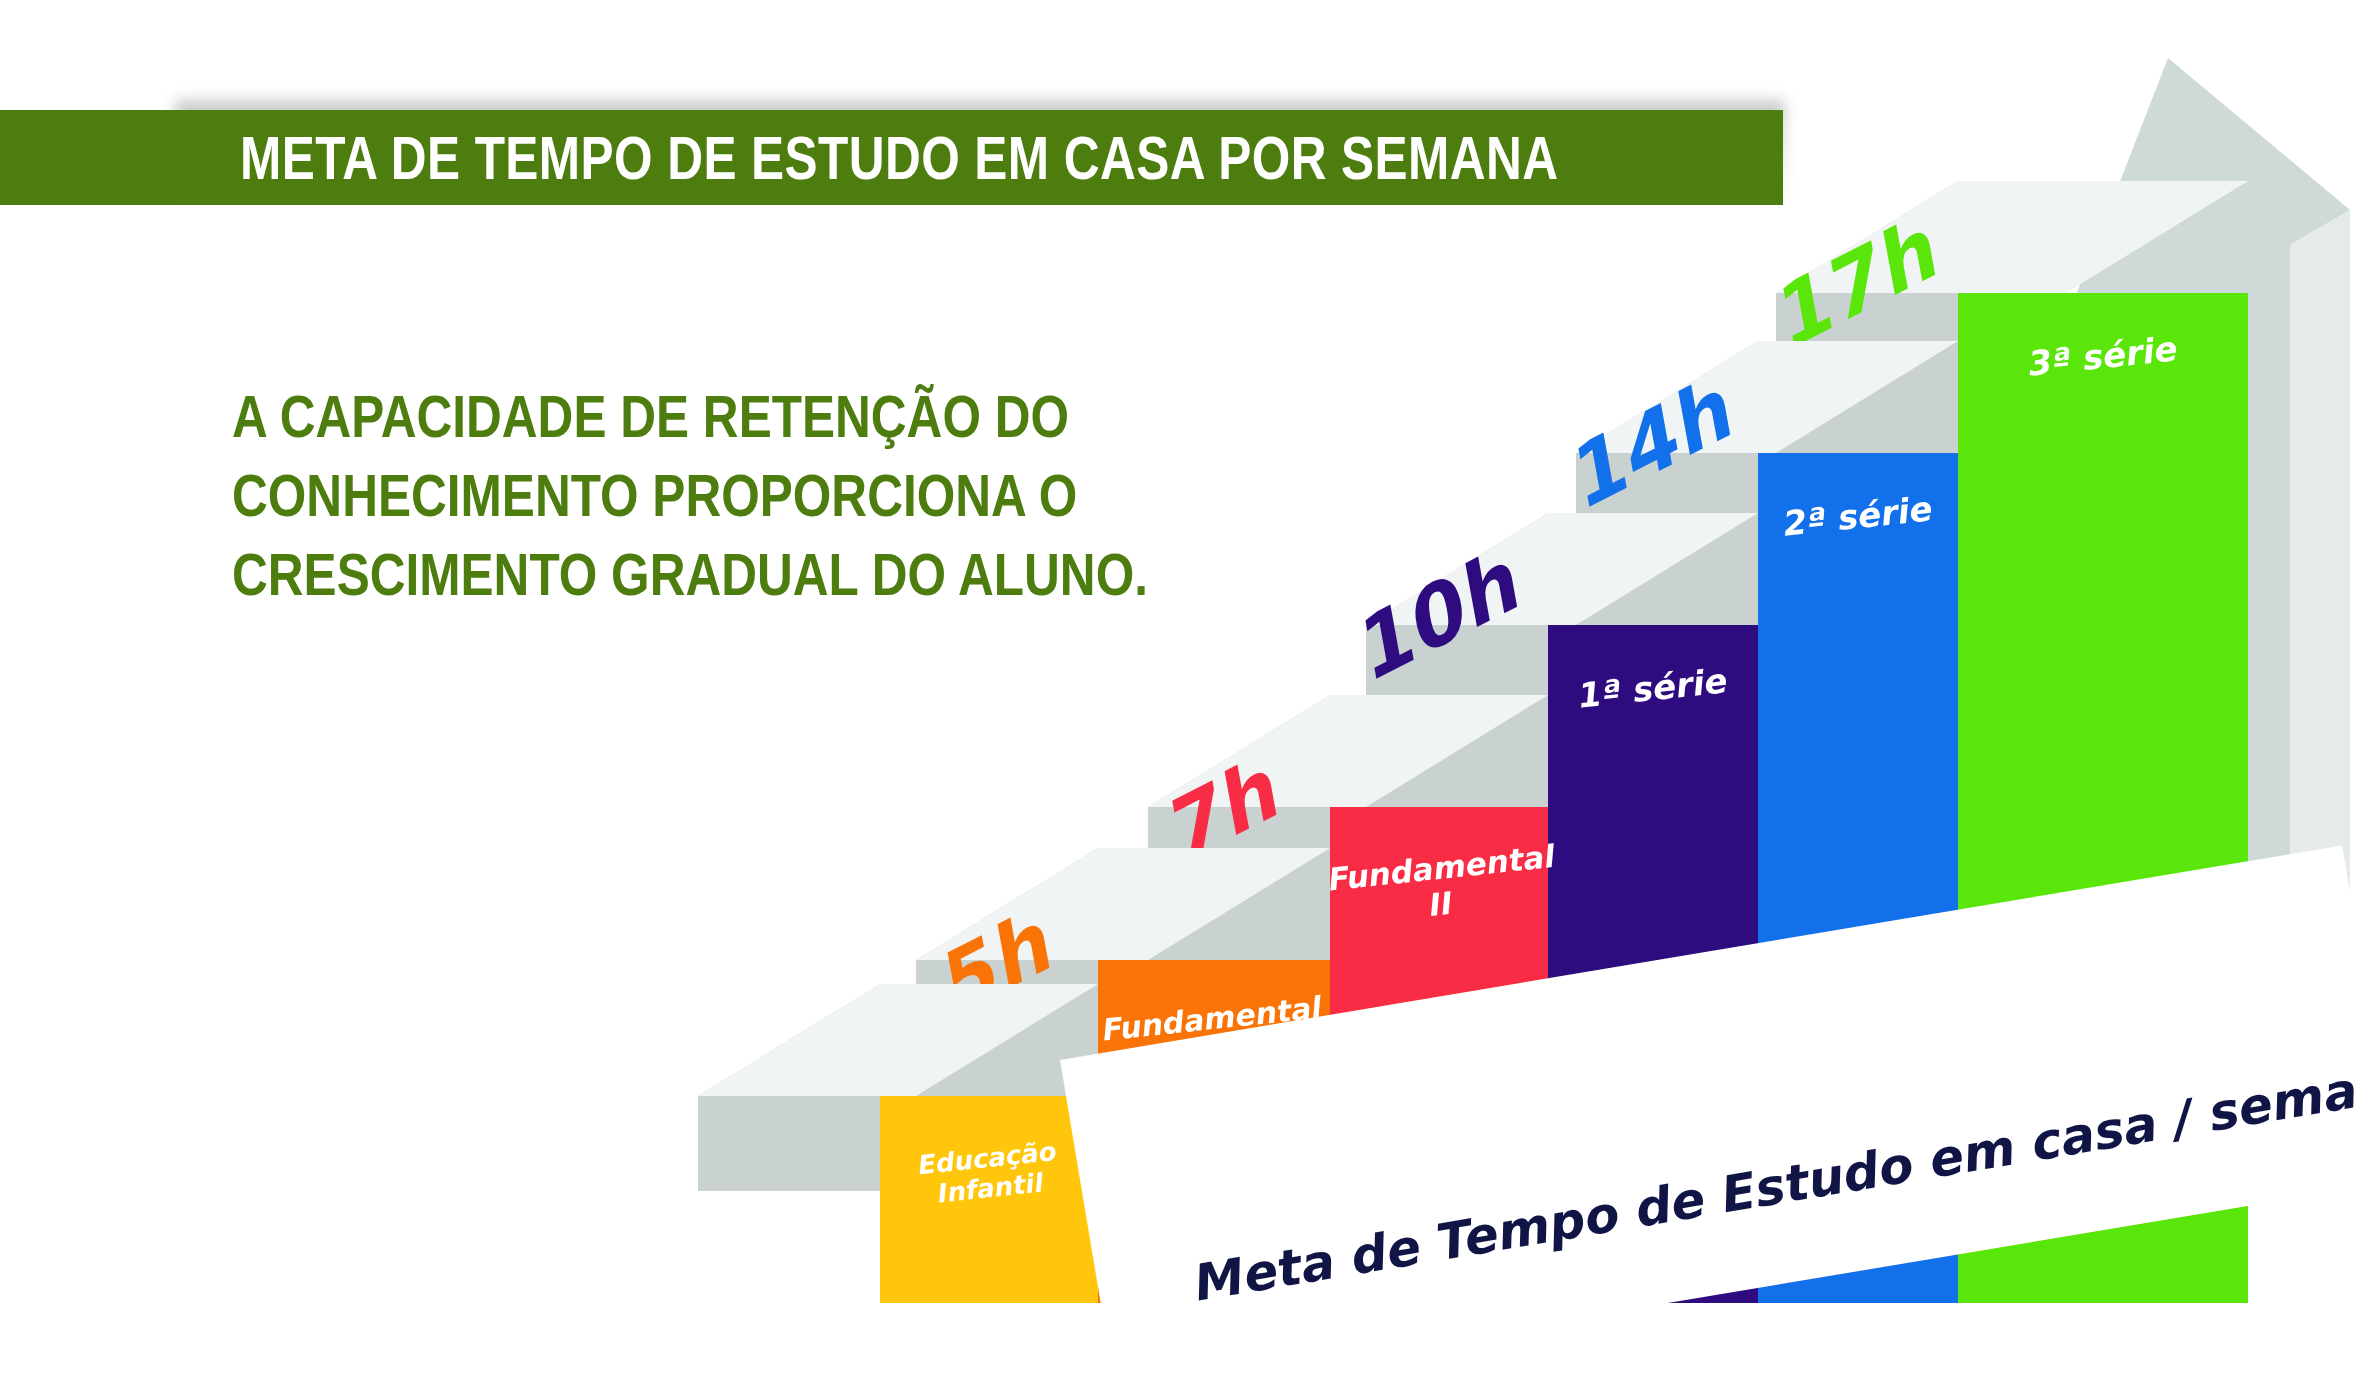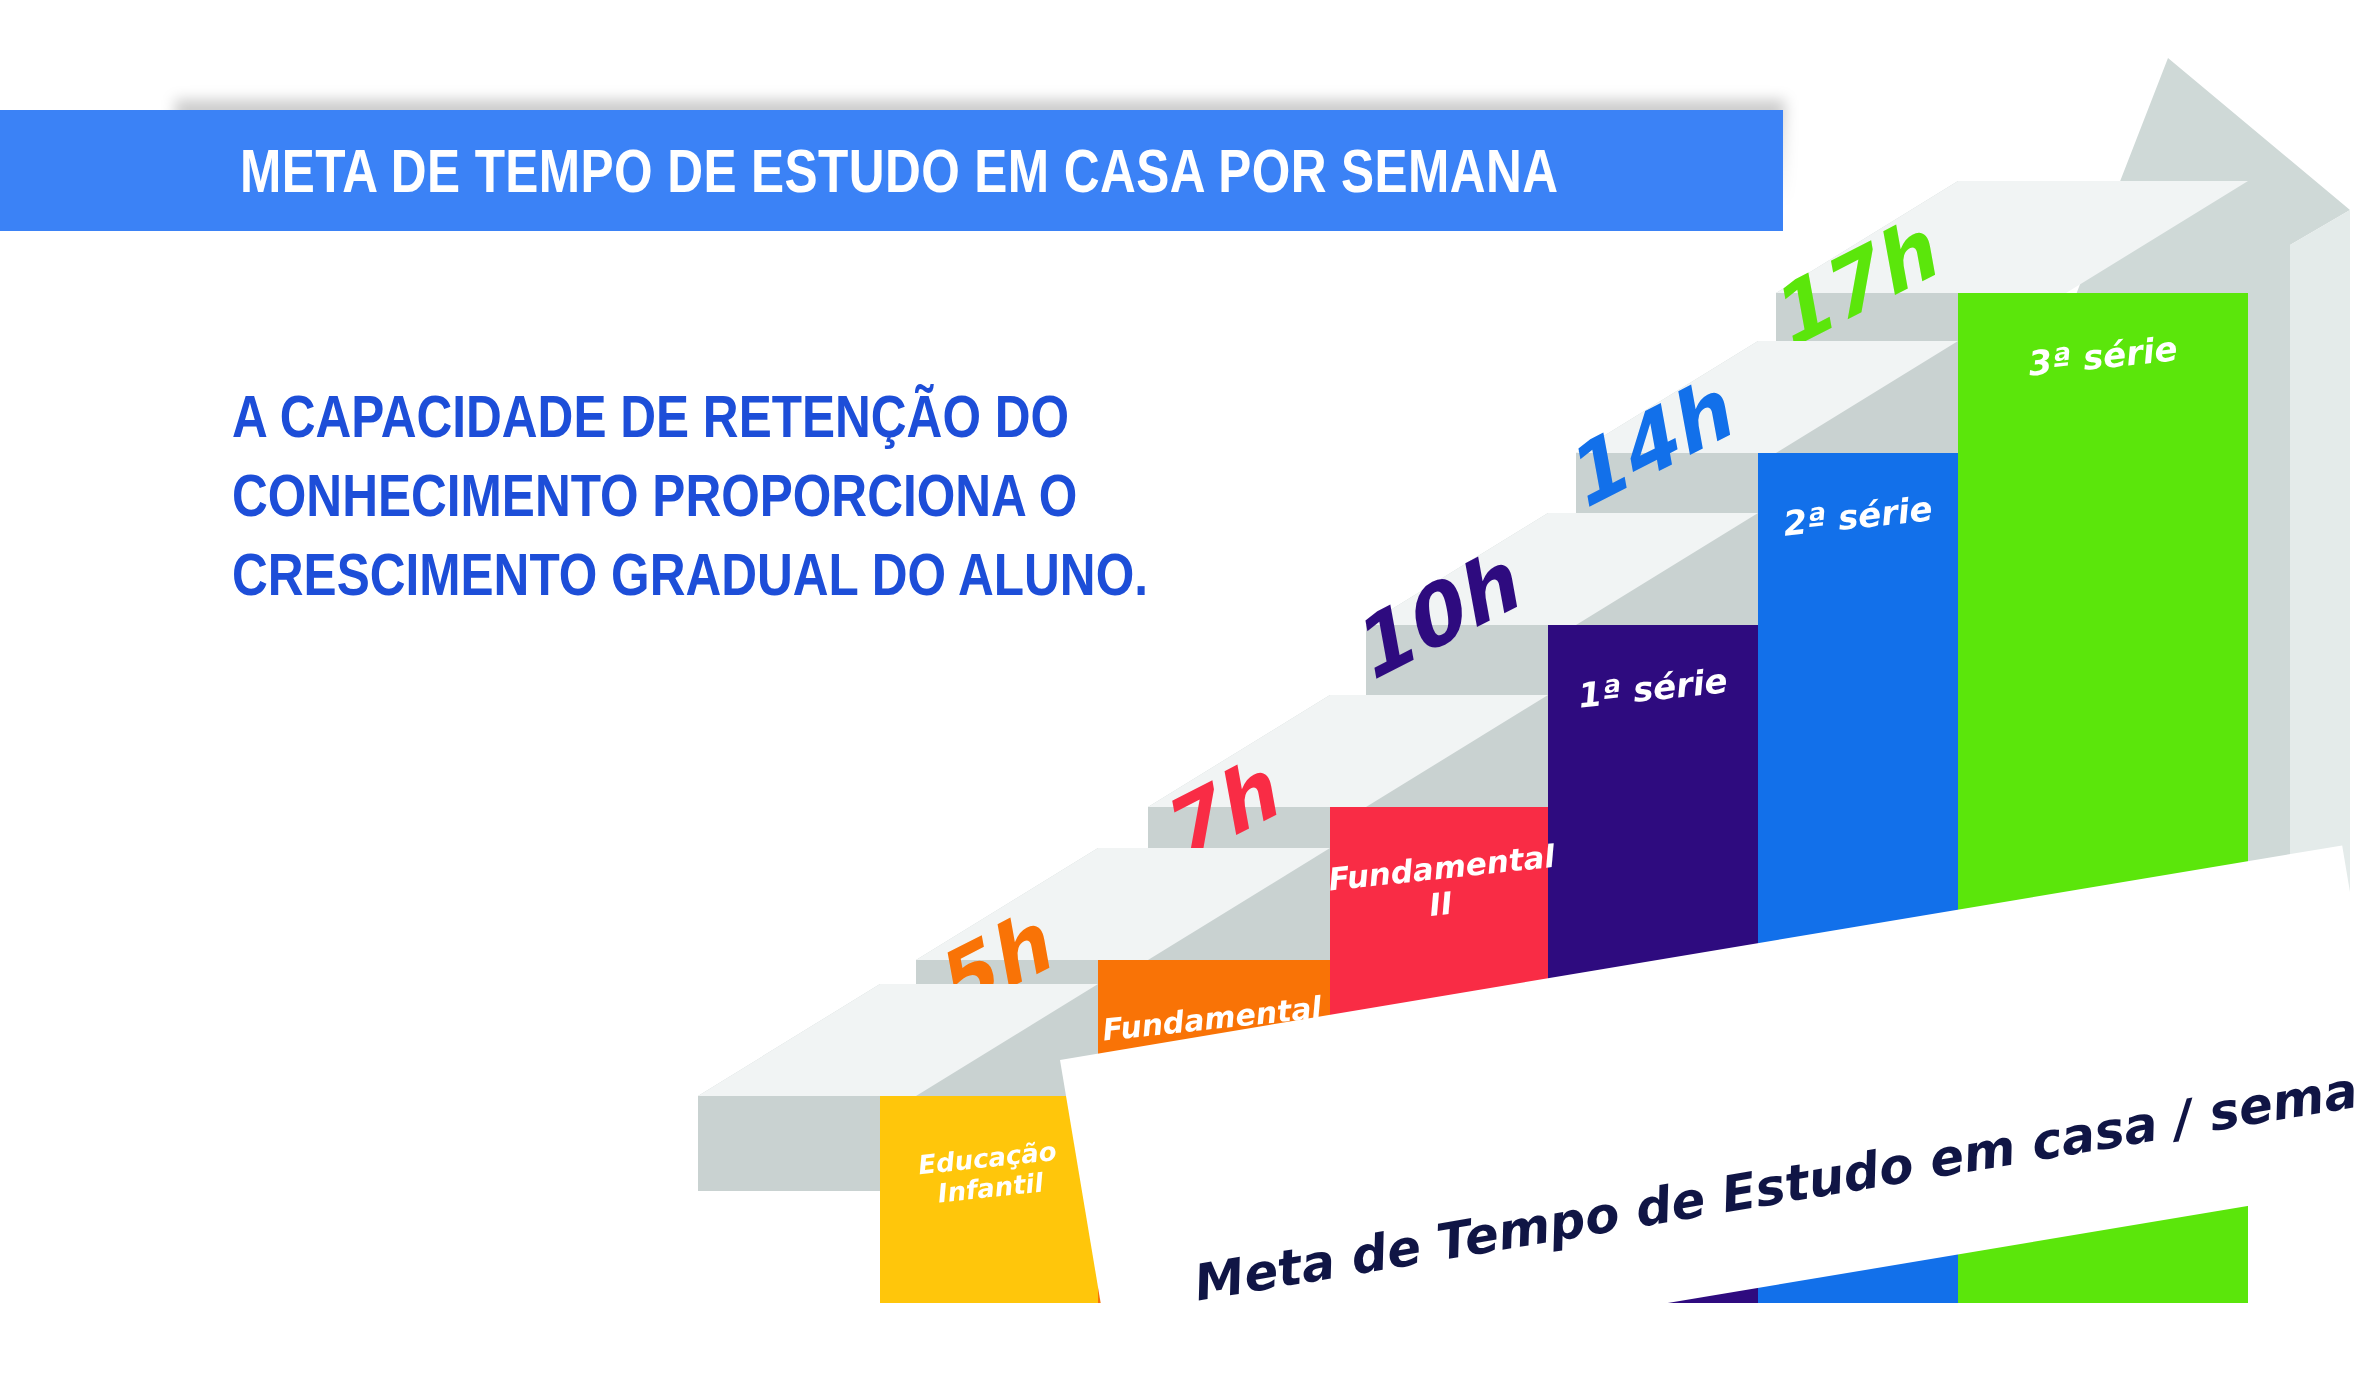--- a/index.html
+++ b/index.html
@@ -11,40 +11,40 @@
   }
   #stage{ position:relative; width:2359px; height:1388px; background:#fff; }
 
   
   .banner-shadow{
     position:absolute; left:175px; top:100px; width:1610px; height:105px;
     background:linear-gradient(180deg,rgba(0,0,0,.22),rgba(0,0,0,0));
     filter:blur(7px);
   }
   .banner{
-    position:absolute; left:0px; top:110px; width:1783px; height:121px;
-    background:#3b82f6;
+    position:absolute; left:0px; top:110px; width:1783px; height:95px;
+    background:#4d7c0f;
     display:flex; align-items:center;
   }
   .banner-title{
     margin-left:240px;
     color:#ffffff;
     font-family:"Liberation Sans Narrow","Liberation Sans", sans-serif;
     font-weight:bold;
     font-size:62px;
     letter-spacing:.5px;
     transform:scaleX(.80);
     transform-origin:left center;
     white-space:nowrap;
   }
 
   
   .redblock{
     position:absolute; left:232px; top:378px; width:900px;
-    color:#1d4ed8;
+    color:#4d7c0f;
     font-family:"Liberation Sans Narrow","Liberation Sans", sans-serif;
     font-weight:bold;
     font-size:59px;
     line-height:79px;
     letter-spacing:0px;
   }
   .redblock div{ transform:scaleX(.84); transform-origin:left center; white-space:nowrap; }
 
   
   .arrow{ position:absolute; left:2060px; top:40px; width:300px; height:1000px; }

